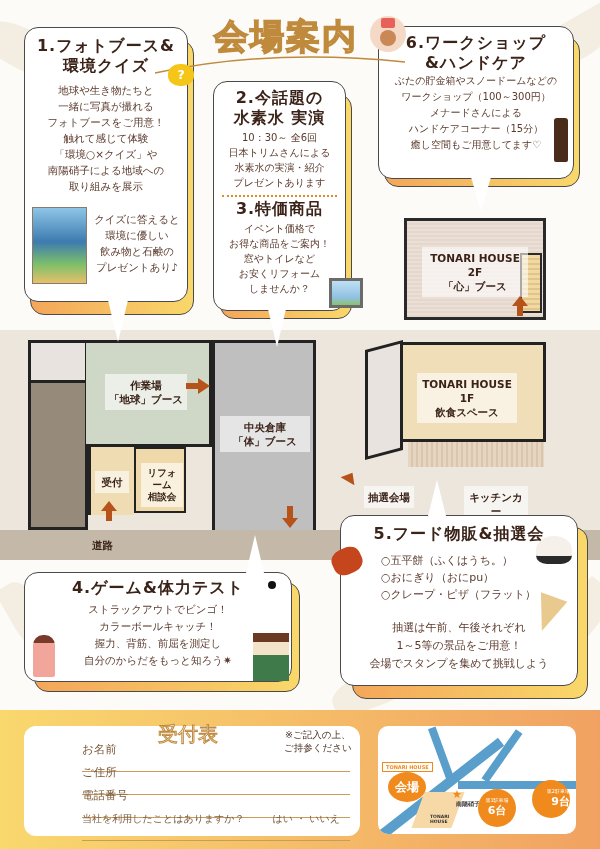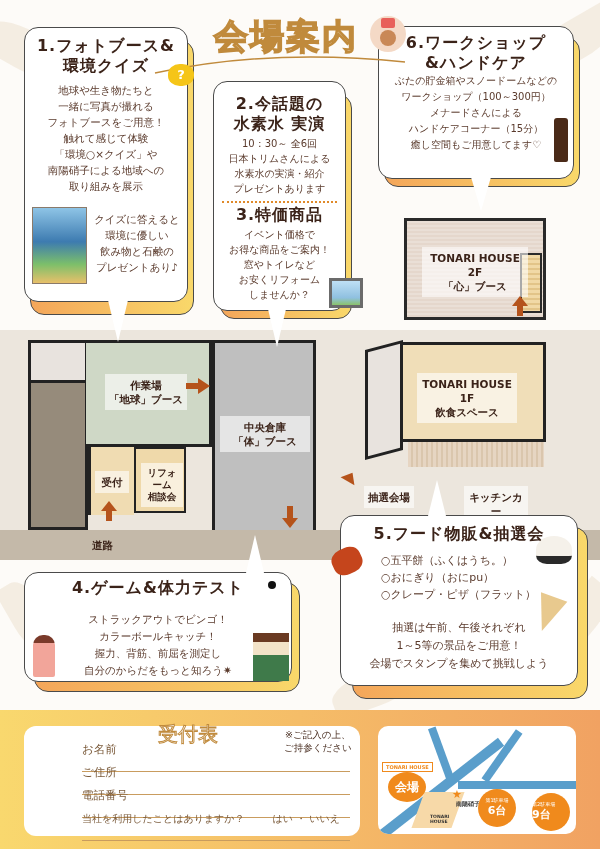--- a/index.html
+++ b/index.html
@@ -51,21 +51,21 @@
       <div>環境に優しい</div>
       <div>飲み物と石鹸の</div>
       <div>プレゼントあり♪</div>
   </div>
 </div>
 <div class="tail" style="left:108px;top:300px;border-left:10px solid transparent;border-right:10px solid transparent;border-top:42px solid #fff"></div>
 <div class="abs" style="left:168px;top:64px;width:26px;height:22px;background:#f5c518;border-radius:45%;z-index:5;color:#fff;font-weight:bold;text-align:center;font-size:13px;line-height:22px">?</div>
 
 <div class="shadow" style="left:220px;top:94px;width:132px;height:225px"></div>
 <div class="card" style="left:213px;top:81px;width:133px;height:230px">
-  <div class="ctitle" style="margin-top:12px;font-size:16px">
+  <div class="ctitle" style="margin-top:6px;font-size:16px">
     <div>2.今話題の</div>
     <div>水素水 実演</div>
   </div>
   <div class="ctext" style="font-size:10px;line-height:15px;margin-top:2px">
     <div>10：30～ 全6回</div>
       <div>日本トリムさんによる</div>
       <div>水素水の実演・紹介</div>
       <div>プレゼントあります</div>
   </div>
   <div style="margin:5px 8px 0;border-top:2px dotted #e08a2a"></div>
@@ -148,21 +148,21 @@
   <div>TONARI HOUSE 1F</div>
     <div>飲食スペース</div>
 </div>
 <div class="lbl" style="left:364px;top:486px;width:50px">抽選会場</div>
 <div class="lbl" style="left:464px;top:486px;width:64px">キッチンカー</div>
 <div class="arrow" style="left:342px;top:472px;border-left:8px solid transparent;border-right:8px solid transparent;border-bottom:10px solid #b5531b;transform:rotate(30deg)"></div>
 
 <div class="shadow" style="left:34px;top:582px;width:266px;height:110px"></div>
 <div class="card" style="left:24px;top:572px;width:268px;height:110px">
   <div class="ctitle" style="margin-top:5px;font-size:16px">4.ゲーム&amp;体力テスト</div>
-  <div class="ctext" style="font-size:10.5px;line-height:17px;margin-top:13px">
+  <div class="ctext" style="font-size:10.5px;line-height:17px;margin-top:3px">
     <div>ストラックアウトでビンゴ！</div>
       <div>カラーボールキャッチ！</div>
       <div>握力、背筋、前屈を測定し</div>
       <div>自分のからだをもっと知ろう✷</div>
   </div>
   <div class="abs" style="left:8px;top:62px;width:22px;height:42px;background:linear-gradient(#7a3a2a 20%,#f2a59a 20%);border-radius:10px 10px 2px 2px"></div>
   <div class="abs" style="left:228px;top:60px;width:36px;height:48px;background:linear-gradient(#6a3a22 18%,#f3e3c8 18%,#f3e3c8 45%,#3f7a4a 45%)"></div>
   <div class="abs" style="left:243px;top:8px;width:8px;height:8px;border-radius:50%;background:#111"></div>
 </div>
 <div class="tail" style="left:246px;top:535px;border-left:9px solid transparent;border-right:9px solid transparent;border-bottom:38px solid #fff"></div>
@@ -211,17 +211,17 @@
   <div class="abs" style="left:40px;top:66px;width:40px;height:36px;background:#f7d9a8;transform:skewX(-20deg)"></div>
   <div class="abs" style="left:74px;top:62px;font-size:11px;color:#f08a1c">★</div>
   <div class="abs" style="left:78px;top:74px;font-size:6px;font-weight:bold;color:#333">南陽硝子</div>
   <div class="abs" style="left:52px;top:88px;font-size:4.5px;font-weight:bold;color:#333;line-height:5px;width:20px">TONARI HOUSE</div>
   <div class="abs" style="left:4px;top:36px;padding:1px 3px;border:1px solid #f08a1c;background:#fff;color:#f08a1c;font-size:5px;font-weight:bold">TONARI HOUSE</div>
   <div class="abs" style="left:10px;top:46px;width:38px;height:30px;border-radius:50%;background:#f08a1c;color:#fff;font-weight:bold;font-size:12px;text-align:center;line-height:30px">会場</div>
   <div class="abs" style="left:100px;top:63px;width:38px;height:38px;border-radius:50%;background:#f08a1c;color:#fff;text-align:center">
     <div style="font-size:5px;margin-top:8px">第1駐車場</div>
     <div style="font-size:11px;font-weight:bold">6台</div>
   </div>
-  <div class="abs" style="left:154px;top:67px;width:38px;height:38px;border-radius:50%;background:#f08a1c;color:#fff;text-align:left">
+  <div class="abs" style="left:154px;top:54px;width:38px;height:38px;border-radius:50%;background:#f08a1c;color:#fff;text-align:right">
     <div style="font-size:5px;margin-top:8px">第2駐車場</div>
     <div style="font-size:11px;font-weight:bold">9台</div>
   </div>
 </div>
 
 </body></html>

